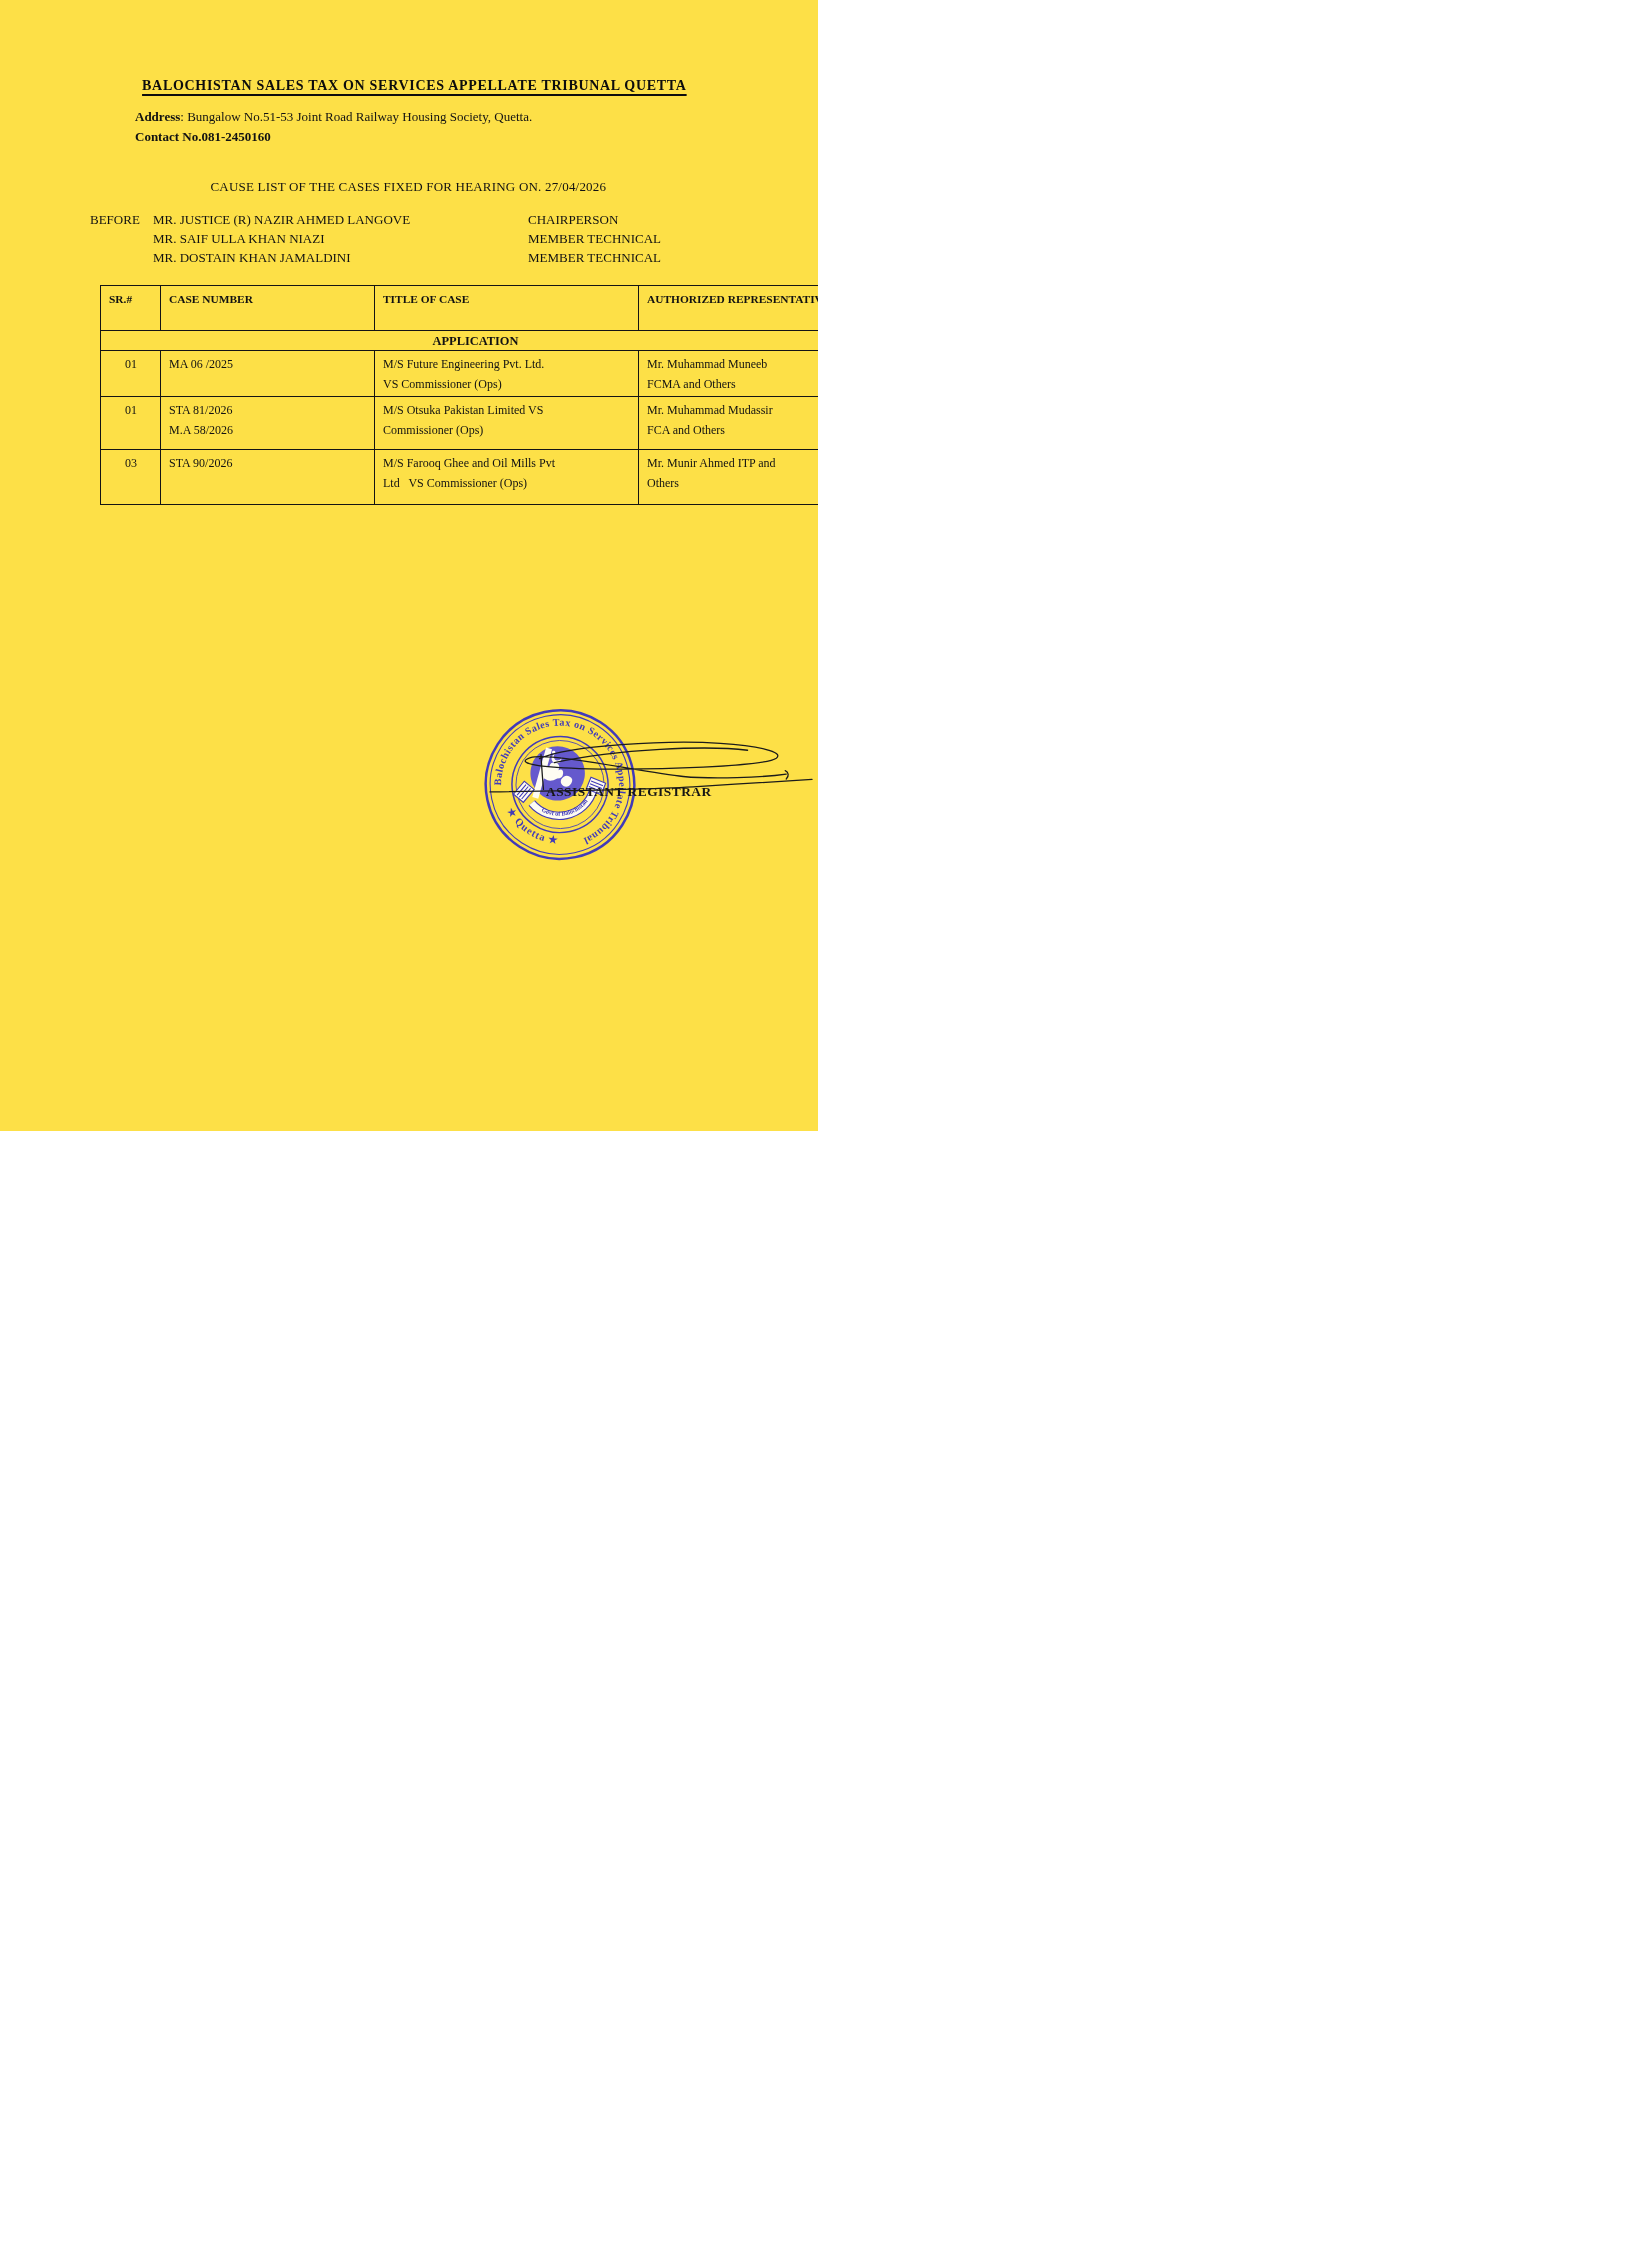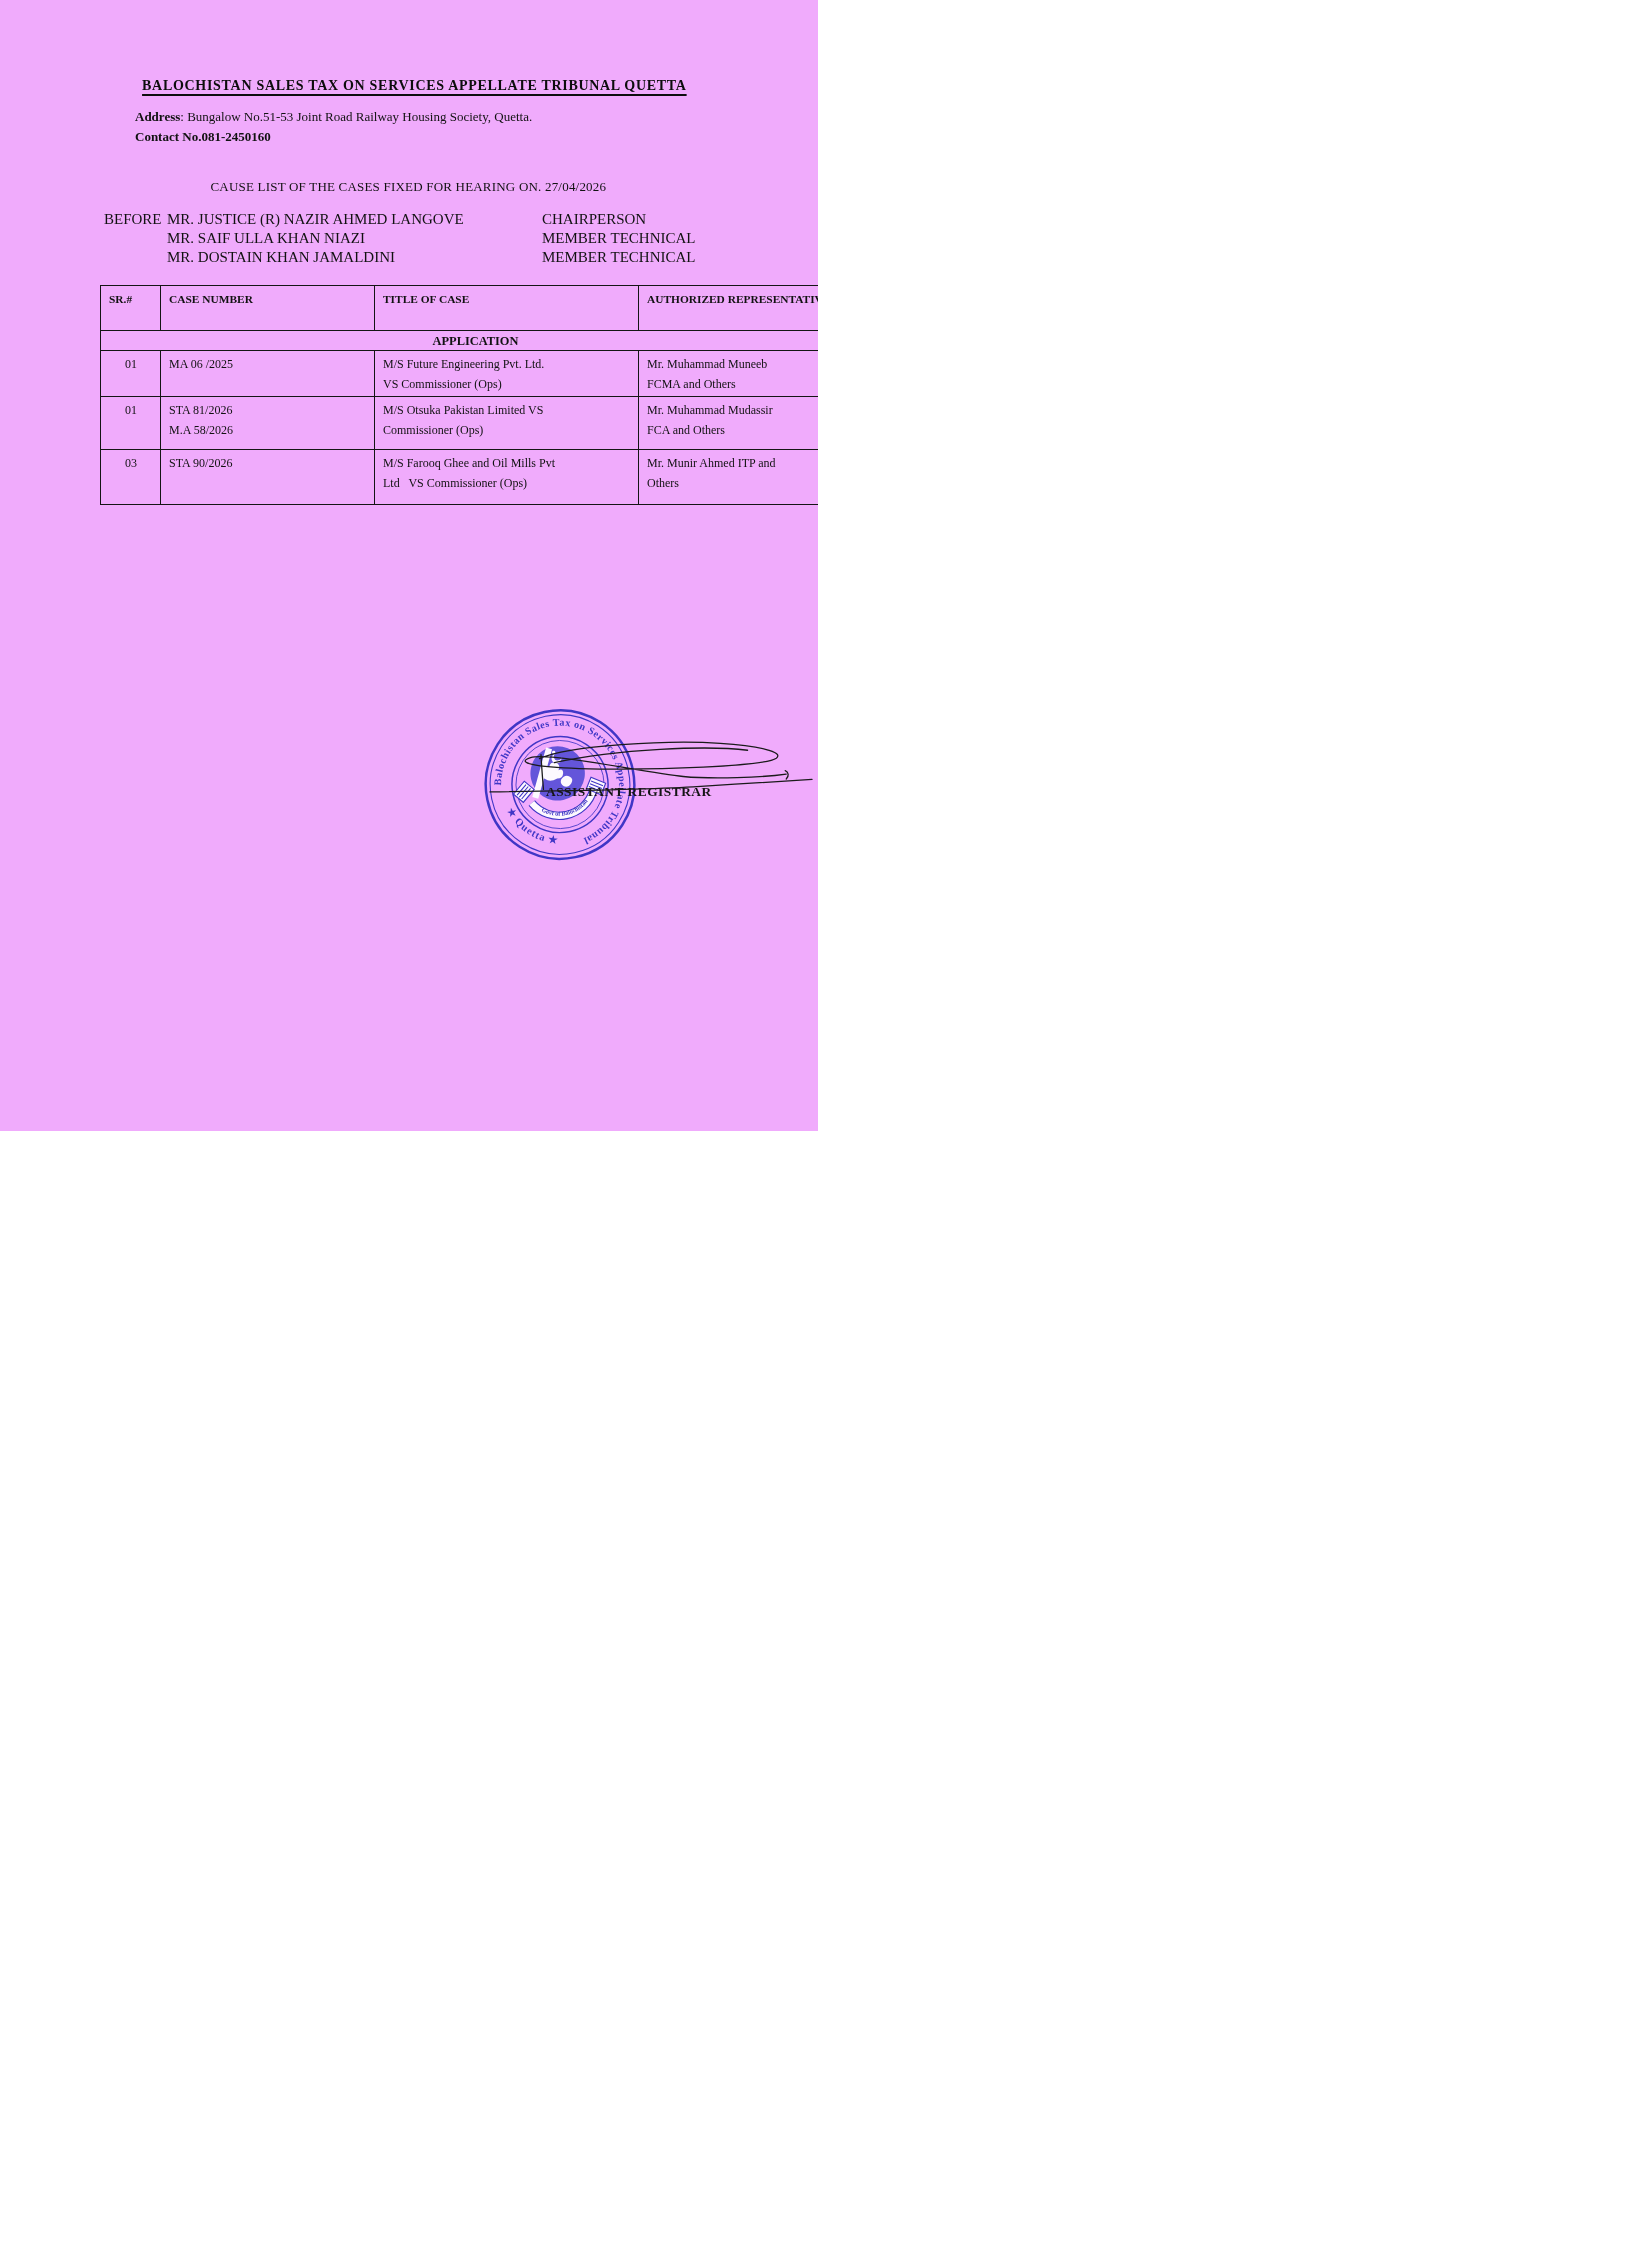--- a/index.html
+++ b/index.html
@@ -1,19 +1,19 @@
 <!DOCTYPE html>
 <html style="font-size:8px"><head>
 <meta charset="utf-8">
 <style>
   html,body{margin:0;padding:0;background:#ffffff;}
   .page{
     position:relative;
     width:818px;height:1131px;
-    background:#f0abfc;
+    background:#fde047;
     font-family:"Liberation Serif", serif;
     color:#121212;
     overflow:hidden;
     box-sizing:border-box;
     padding-top:78px;
   }
   .content{margin-left:50px;margin-right:16.3px;}
   .doc-title{
     margin:0 23px 0 0;
     text-align:center;
@@ -27,21 +27,21 @@
   }
   .address-block{margin:13.4px 0 0 85px;font-size:13px;line-height:19.3px;}
   .b{font-weight:bold;}
   .cause-heading{
     margin:33px 35px 0 0;
     text-align:center;
     font-size:13px;
     letter-spacing:0.2px;
     white-space:nowrap;
   }
-  .bench{margin:15px 0 0 54px;font-size:15px;}
+  .bench{margin:15px 0 0 40px;font-size:13px;}
   .bench-row{display:grid;grid-template-columns:438px auto;line-height:19px;}
   .bench-label{display:inline-block;width:63px;font-weight:normal;}
   
   table.cause{
     border-collapse:collapse;
     margin:18px 0 0 50px;
     width:686px;
     table-layout:fixed;
     font-size:12px;
   }

